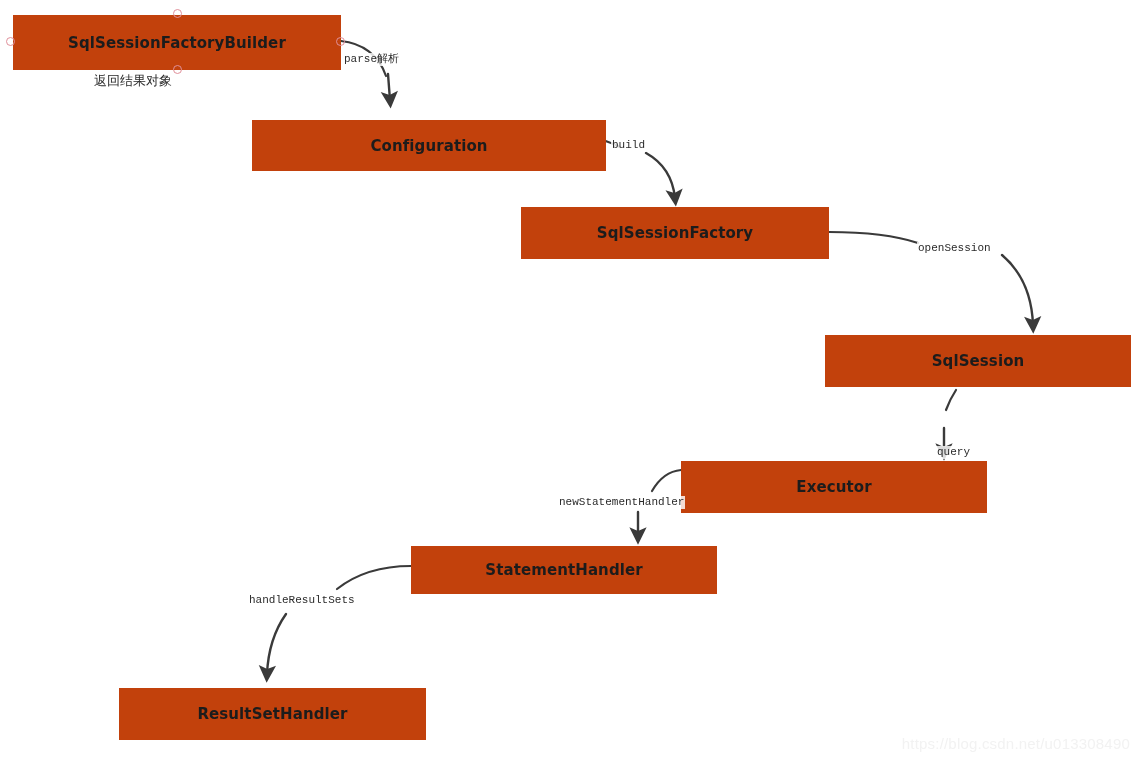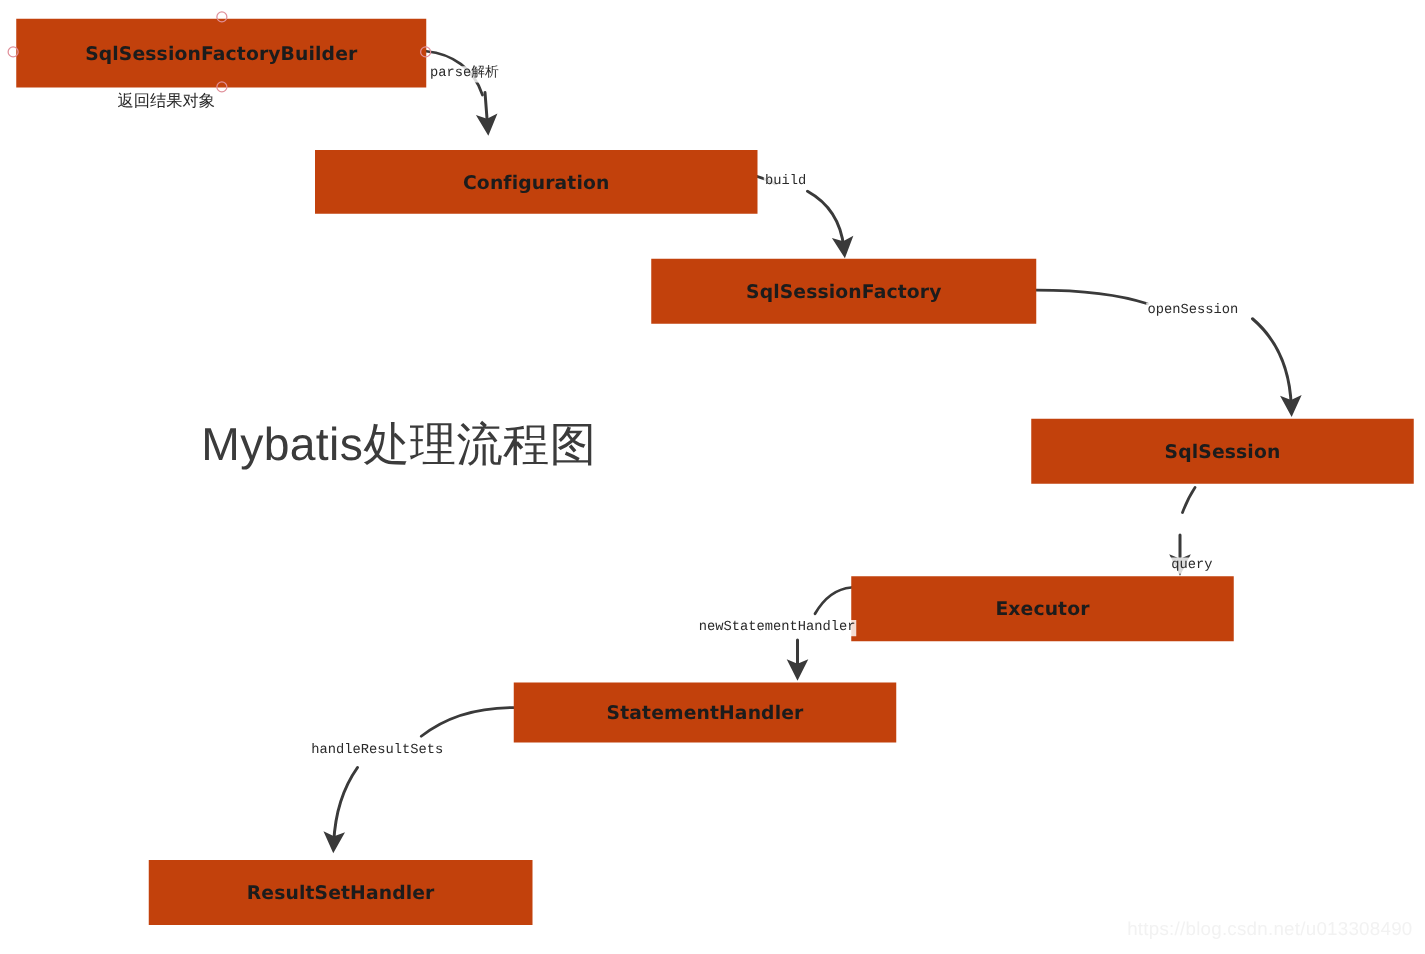--- a/index.html
+++ b/index.html
@@ -172,17 +172,16 @@
   <div class="edge-label" style="left:917px; top:242px;">openSession</div>
 
   <div class="edge-label" style="left:936px; top:418px;margin-top:28px;">query</div>
 
   <div class="edge-label" style="left:558px; top:496px;">newStatementHandler</div>
 
   <div class="edge-label" style="left:248px; top:594px;">handleResultSets</div>
 
   <div class="free-label" style="left:94px; top:72px;">返回结果对象</div>
 
-  <div id="diagram-title">Mybatis处理流程图</div>
 
   <div id="watermark">https://blog.csdn.net/u013308490</div>
 
 </div>
 
 </body></html>

